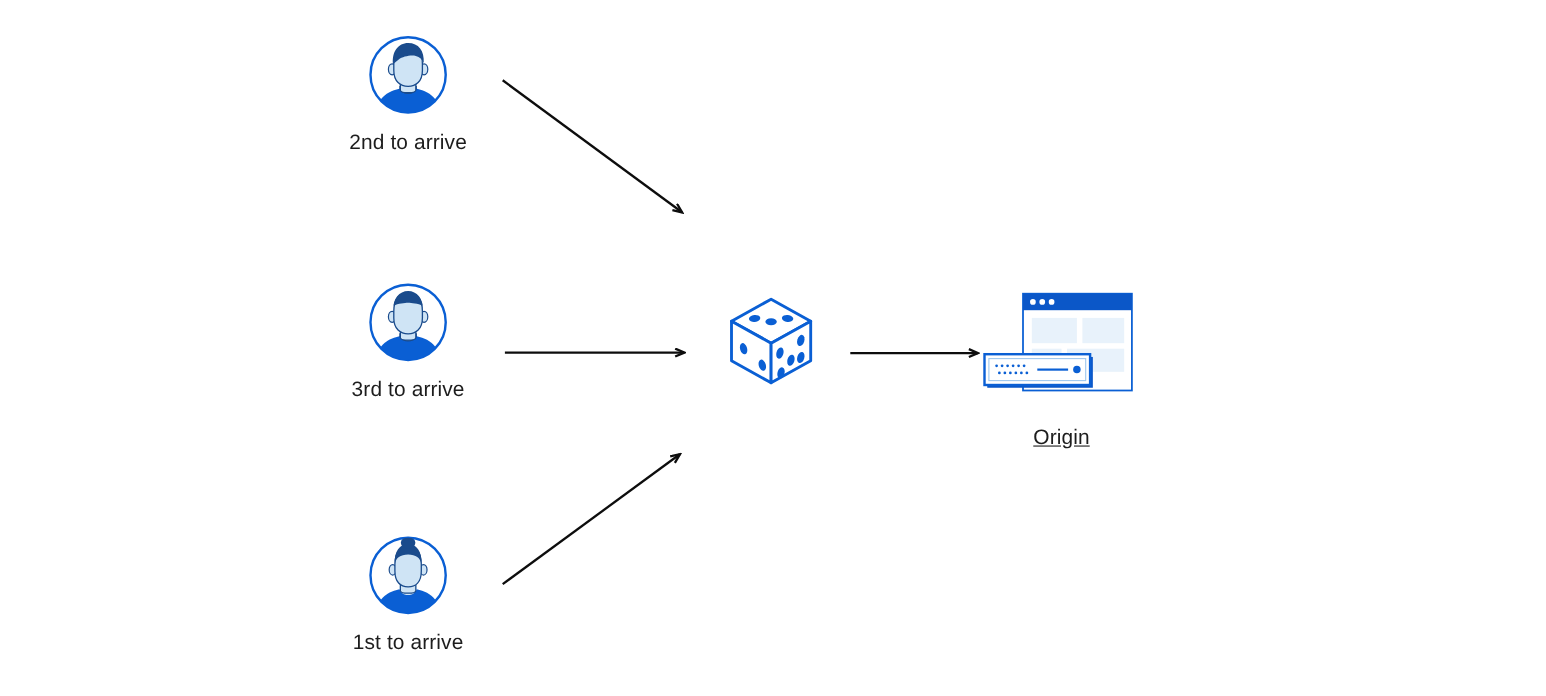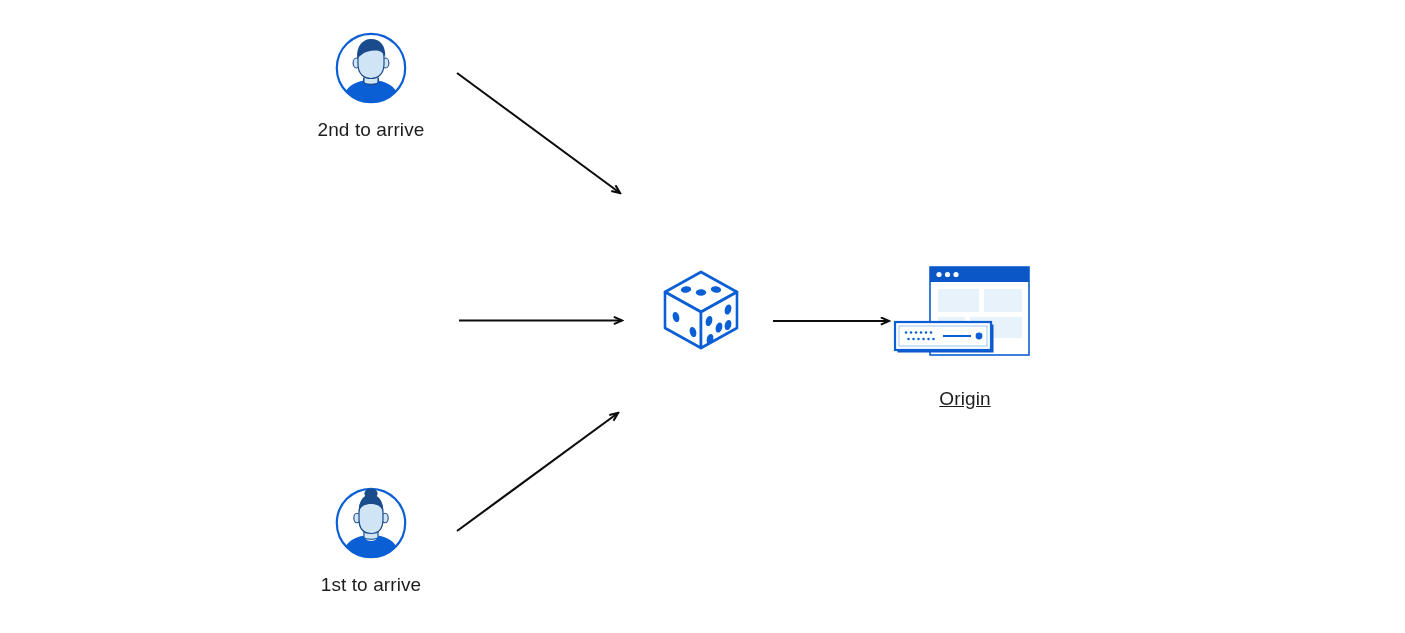--- a/index.html
+++ b/index.html
@@ -108,20 +108,41 @@
 
           <path d="M25 28 C25 16 31 11 38 11 C45 11 51 16 51 28 L51 34 C51 44 45 48.5 38 48.5 C31 48.5 25 44 25 34 Z" fill="#cfe4f5" stroke="#1a4b8c" stroke-width="1.2"></path>
 
           <path d="M24.3 28.5 C23 17 29 9 38 9 C47.5 9 53 16 52.2 27.5 C51 24 48.5 21.5 45 20.8 C40 19.8 33 21.5 29.5 24 C27.5 25.4 25.7 27 24.3 28.5 Z" fill="#1a4b8c"></path>
         </g>
       </svg>
     </div>
     <div class="node-label avatar-label">2nd to arrive</div>
   </div>
 
+  <div class="node avatar-node" id="node-user-3rd">
+    <div class="avatar-wrap">
+      <svg viewBox="0 0 76 76" width="76" height="76">
+        <clipPath id="clip3rd">
+            <circle cx="38" cy="38" r="34.2"></circle>
+          </clipPath>
+        <circle cx="38" cy="38" r="34.2" fill="#ffffff" stroke="#0a5fd4" stroke-width="2.2"></circle>
+        <g clip-path="url(#clip3rd)">
+          <path d="M8 78 C8 58 22 50 38 50 C54 50 68 58 68 78 Z" fill="#0a5fd4"></path>
+          <path d="M30 51 C33 57 43 57 46 51 L46 48 L30 48 Z" fill="#1a4b8c"></path>
+          <path d="M31 40 L31 52 C31 55 45 55 45 52 L45 40 Z" fill="#cfe4f5" stroke="#1a4b8c" stroke-width="1.1"></path>
+          <ellipse cx="23.5" cy="33" rx="3.4" ry="5" fill="#cfe4f5" stroke="#1a4b8c" stroke-width="1.1"></ellipse>
+          <ellipse cx="52.5" cy="33" rx="3.4" ry="5" fill="#cfe4f5" stroke="#1a4b8c" stroke-width="1.1"></ellipse>
+          <path d="M25 28 C25 16 31 11 38 11 C45 11 51 16 51 28 L51 34 C51 44 45 48.5 38 48.5 C31 48.5 25 44 25 34 Z" fill="#cfe4f5" stroke="#1a4b8c" stroke-width="1.2"></path>
+
+          <path d="M24.6 27 C24 16.5 30 9.5 38 9.5 C46 9.5 52 16.5 51.4 27 L51.4 22.8 C47 21 41 20.2 38 20.2 C35 20.2 29 21 24.6 22.8 Z" fill="#1a4b8c"></path>
+        </g>
+      </svg>
+    </div>
+    <div class="node-label avatar-label">3rd to arrive</div>
+  </div>
 
   <div class="node avatar-node" id="node-user-1st">
     <div class="avatar-wrap">
       <svg viewBox="0 0 76 76" width="76" height="76">
         <clipPath id="clip1st">
             <circle cx="38" cy="38" r="34.2"></circle>
           </clipPath>
         <circle cx="38" cy="38" r="34.2" fill="#ffffff" stroke="#0a5fd4" stroke-width="2.2"></circle>
         <g clip-path="url(#clip1st)">
           <path d="M8 78 C8 58 22 50 38 50 C54 50 68 58 68 78 Z" fill="#0a5fd4"></path>

